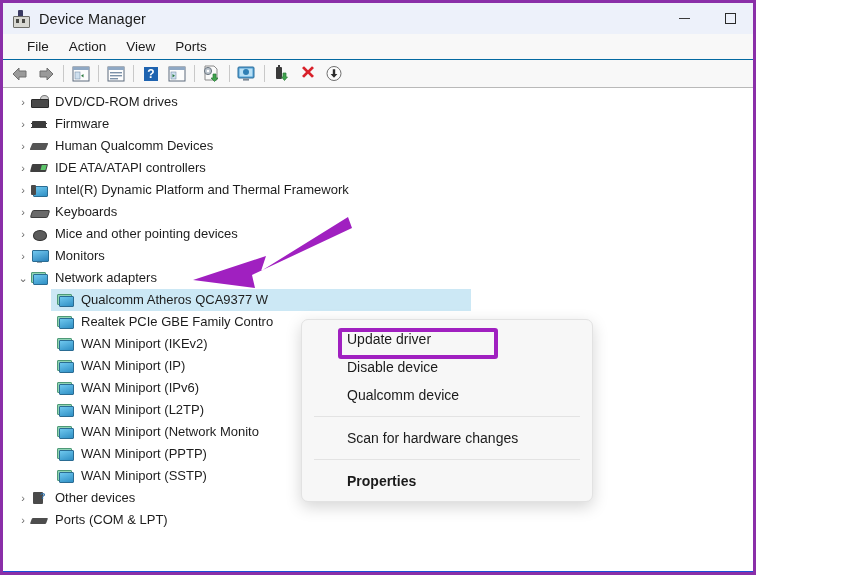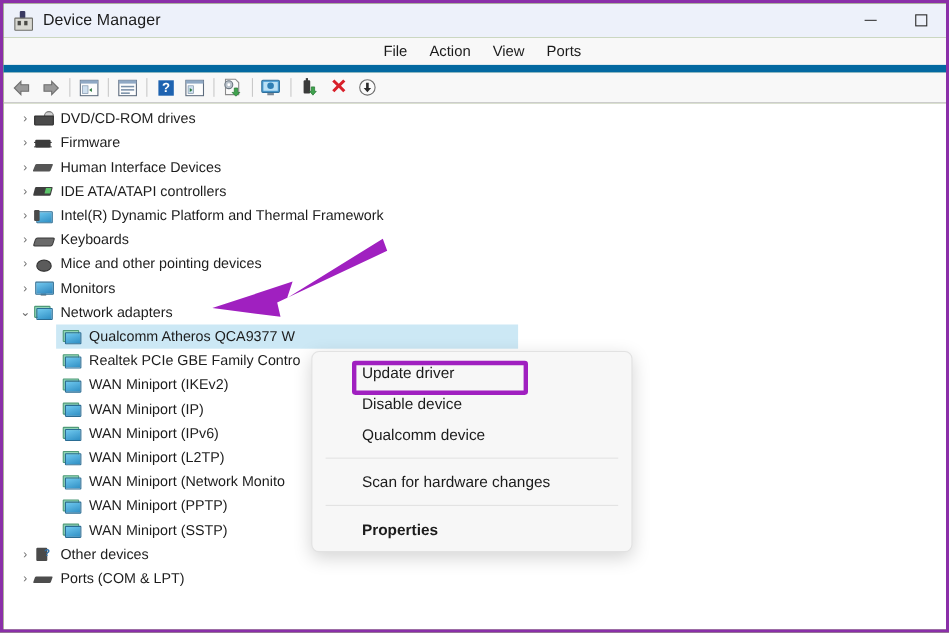--- a/index.html
+++ b/index.html
@@ -8,27 +8,27 @@
   }
   body {
     width: 863px; height: 575px;
     font-family: "Liberation Sans", sans-serif;
     overflow: hidden;
     position: relative;
   }
   #app {
     position: absolute;
     left: 0; top: 0;
-    width: 863px; height: 575px;
+    width: 756px; height: 575px;
     box-sizing: border-box;
     border-left: 3px solid #8a2fa8;
     border-right: 3px solid #8a2fa8;
     border-top: 3px solid #8a2fa8;
     border-bottom: 3px solid #8a2fa8;
-    background: #4d7c0f;
+    background: #1d4ed8;
     overflow: hidden;
   }
 
   
   .titlebar {
     position: relative;
     height: 31px;
     background: #edf1fa;
     display: flex;
     align-items: center;
@@ -79,22 +79,21 @@
     box-sizing: border-box;
   }
 
   
   .menubar {
     height: 25px;
     background: #f8f8f8;
     display: flex;
     align-items: center;
     padding-left: 14px;
-    border-bottom: 7px solid #0369a1;
-    justify-content: center;
+    border-bottom: 1px solid #0369a1;
   }
   .menubar .mi {
     font-size: 13.5px;
     color: #1b1b1b;
     padding: 2px 10px;
     cursor: default;
   }
 
   
   .toolbar {
@@ -264,21 +263,21 @@
     position: absolute;
     left: 0; top: 0;
     width: 863px; height: 575px;
     pointer-events: none;
     z-index: 30;
   }
 
   
   .ctxmenu {
     position: absolute;
-    left: 280px;
+    left: 298px;
     top: 316px;
     width: 292px;
     background: #f7f7f7;
     border: 1px solid #e2e2e2;
     border-radius: 7px;
     box-shadow: 0 5px 16px rgba(0,0,0,0.17);
     z-index: 40;
     padding: 5px 0 6px 0;
     box-sizing: border-box;
   }
@@ -458,21 +457,21 @@
           <span class="ic chip"></span>
         </div>
       <div class="label">Firmware</div>
     </div>
 
     <div class="row lvl1">
       <div class="chev">›</div>
       <div class="devicon">
           <span class="ic hid"></span>
         </div>
-      <div class="label">Human Interface Devices</div>
+      <div class="label">Human Qualcomm Devices</div>
     </div>
 
     <div class="row lvl1">
       <div class="chev">›</div>
       <div class="devicon">
           <span class="ic card"></span>
         </div>
       <div class="label">IDE ATA/ATAPI controllers</div>
     </div>
 

